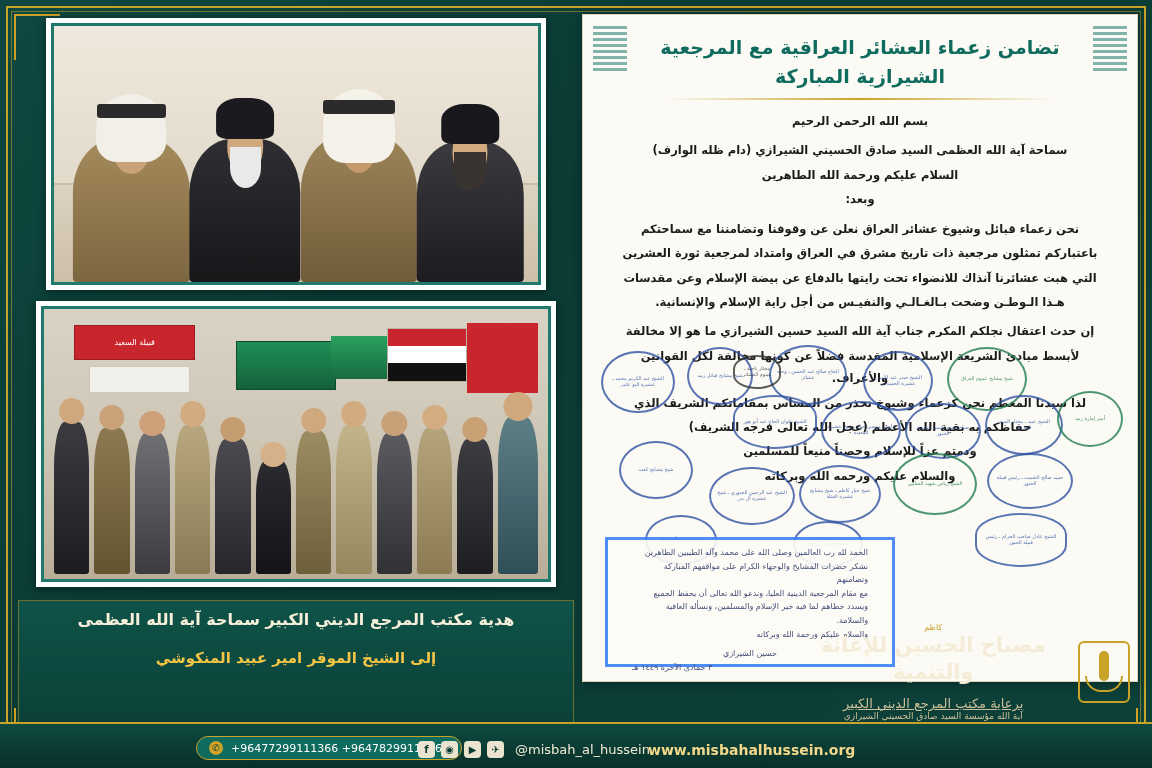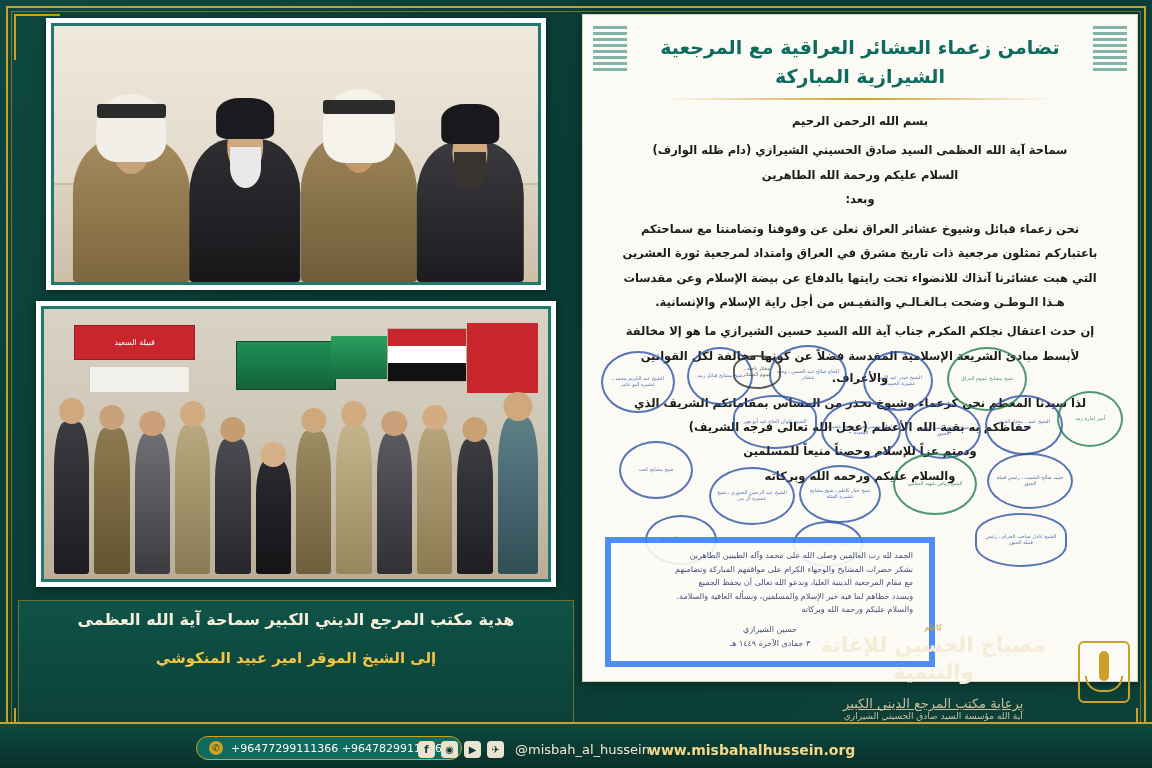--- a/index.html
+++ b/index.html
@@ -232,24 +232,24 @@
     overflow: hidden;
   }
   .stamp.green { border-color: #1d7a4a; color:#1d7a4a; }
   .stamp.black { border-color: #333; color:#333; }
   .stamp.oval { border-radius: 50% / 40%; }
 
   
   .handwritten {
     position: absolute;
     left: 22px; bottom: 14px;
-    width: 330px; height: 130px;
-    border: 6px solid #3b82f6;
+    width: 290px; height: 130px;
+    border: 3px solid #3b82f6;
     background: #fdfcf7;
-    padding: 6px 16px;
+    padding: 6px 24px;
     direction: rtl;
     color: #2f3a6b;
     font-size: 8px;
     line-height: 1.7;
     opacity: .9;
   }
 
   
   .bottom-bar {
     position: absolute;
@@ -479,21 +479,21 @@
       <div class="stamp black oval" style="left:150px; top:10px; width:48px; height:34px;">مختار ناحية ـ عموم العشائر</div>
     </div>
 
     <div class="handwritten">
       <div>الحمد لله رب العالمين وصلى الله على محمد وآله الطيبين الطاهرين</div>
       <div>نشكر حضرات المشايخ والوجهاء الكرام على مواقفهم المباركة وتضامنهم</div>
       <div>مع مقام المرجعية الدينية العليا، وندعو الله تعالى أن يحفظ الجميع</div>
       <div>ويسدد خطاهم لما فيه خير الإسلام والمسلمين، ونسأله العافية والسلامة.</div>
       <div>والسلام عليكم ورحمة الله وبركاته</div>
       <div style="margin-top:6px; text-align:center;">حسين الشيرازي</div>
-      <div style="text-align:center;">٣ جمادى الآخرة ١٤٤٩ هـ</div>
+      <div style="text-align:left;">٣ جمادى الآخرة ١٤٤٩ هـ</div>
     </div>
   </div>
 
   <div class="org-logo">
     <div class="org-mark"></div>
     <div class="org-text">
       <div class="t0">كاظم</div>
       <div class="t1">مصباح الحسين للإغاثة والتنمية</div>
       <div class="t2">برعاية مكتب المرجع الديني الكبير</div>
       <div class="t3">آية الله مؤسسة السيد صادق الحسيني الشيرازي</div>

